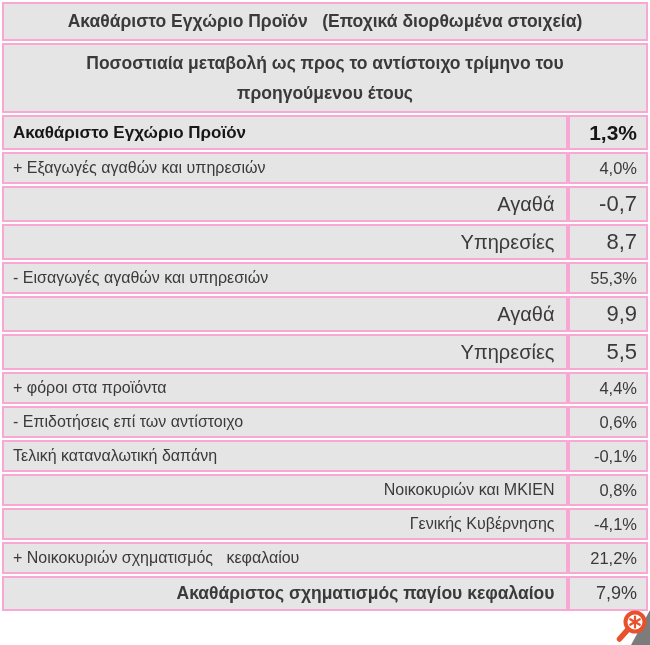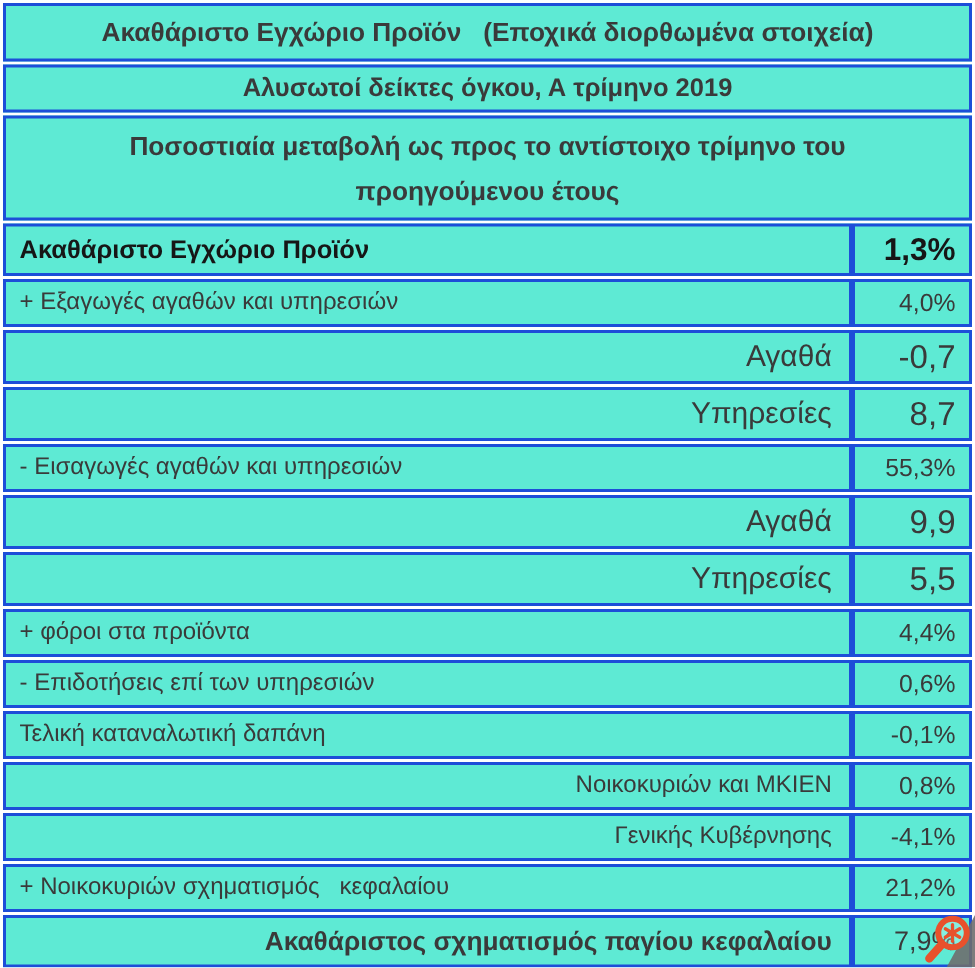--- a/index.html
+++ b/index.html
@@ -12,22 +12,22 @@
     font-family: "Liberation Sans", "DejaVu Sans", sans-serif;
   }
   table.gdp {
     border-collapse: separate;
     border-spacing: 0 2px;
     table-layout: fixed;
     width: 646px;
     margin-left: 2px;
   }
   table.gdp td {
-    border: 2px solid #1d4ed8;
-    background: #5eead4;
+    border: 2px solid #f9a8d4;
+    background: #e5e5e5;
     color: #3a3a3a;
     vertical-align: middle;
     overflow: hidden;
   }
   td.hdr {
     text-align: center;
     font-weight: 700;
     color: #141414;
     font-size: 17.5px;
   }
@@ -95,23 +95,20 @@
       <col style="width:562px">
       <col style="width:80px">
     </colgroup>
     <tbody>
       <tr>
         <td class="hdr hdr1" colspan="2">
           <div class="hdr1-text">Ακαθάριστο Εγχώριο Προϊόν   (Εποχικά διορθωμένα στοιχεία)</div>
         </td>
       </tr>
       <tr>
-        <td class="hdr hdr2" colspan="2">Αλυσωτοί δείκτες όγκου, Α τρίμηνο 2019</td>
-      </tr>
-      <tr>
         <td class="hdr hdr3" colspan="2">
           <div class="note">Ποσοστιαία μεταβολή ως προς το αντίστοιχο τρίμηνο του προηγούμενου έτους</div>
         </td>
       </tr>
     </tbody>
     <tbody id="rows">
         <tr class="align-left size-bold">
     <td class="label">Ακαθάριστο Εγχώριο Προϊόν</td>
     <td class="value">1,3%</td>
   </tr>
@@ -137,21 +134,21 @@
   </tr>
         <tr class="align-right size-large">
     <td class="label">Υπηρεσίες</td>
     <td class="value">5,5</td>
   </tr>
         <tr class="align-left size-normal">
     <td class="label">+ φόροι στα προϊόντα</td>
     <td class="value">4,4%</td>
   </tr>
         <tr class="align-left size-normal">
-    <td class="label">- Επιδοτήσεις επί των υπηρεσιών</td>
+    <td class="label">- Επιδοτήσεις επί των αντίστοιχο</td>
     <td class="value">0,6%</td>
   </tr>
         <tr class="align-left size-normal">
     <td class="label">Τελική καταναλωτική δαπάνη</td>
     <td class="value">-0,1%</td>
   </tr>
         <tr class="align-right size-normal">
     <td class="label">Νοικοκυριών και ΜΚΙΕΝ</td>
     <td class="value">0,8%</td>
   </tr>

